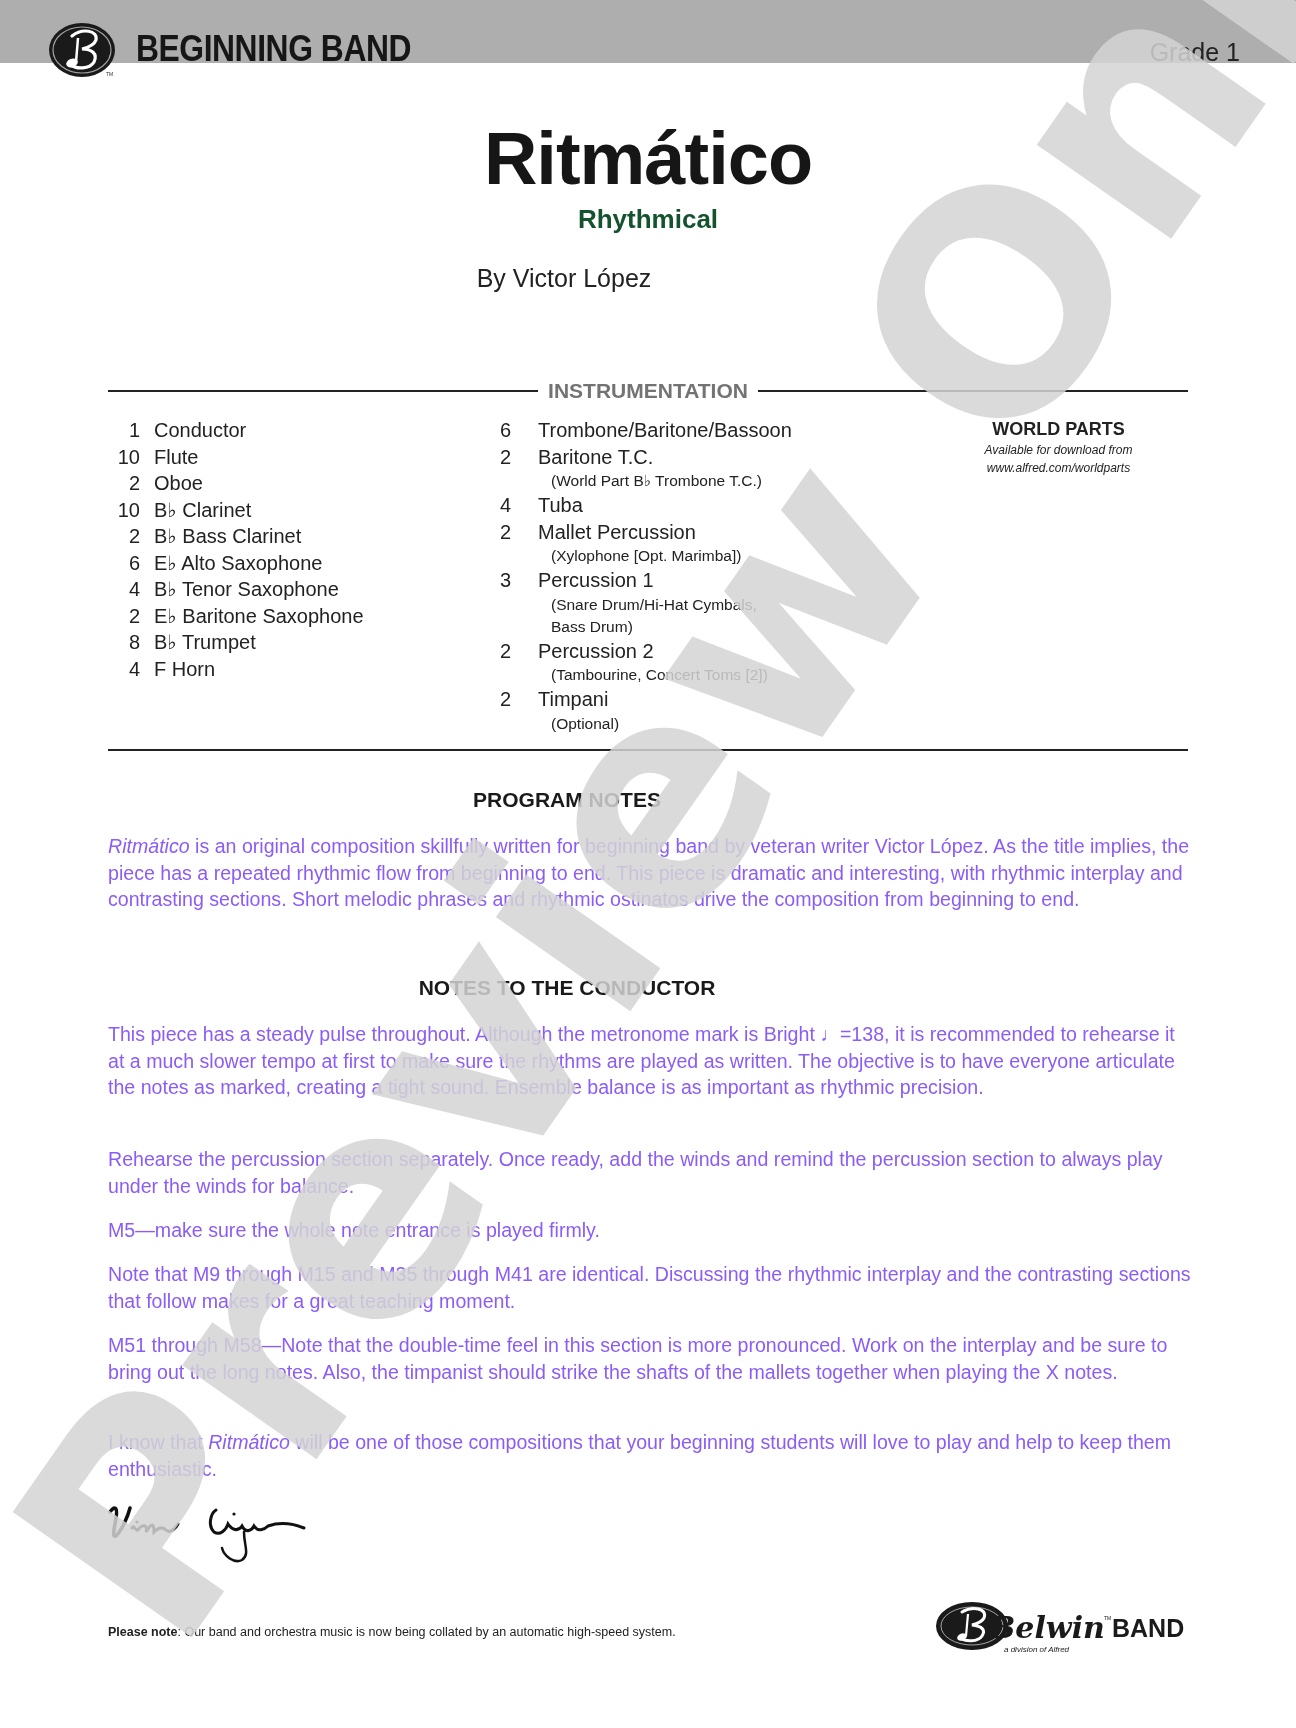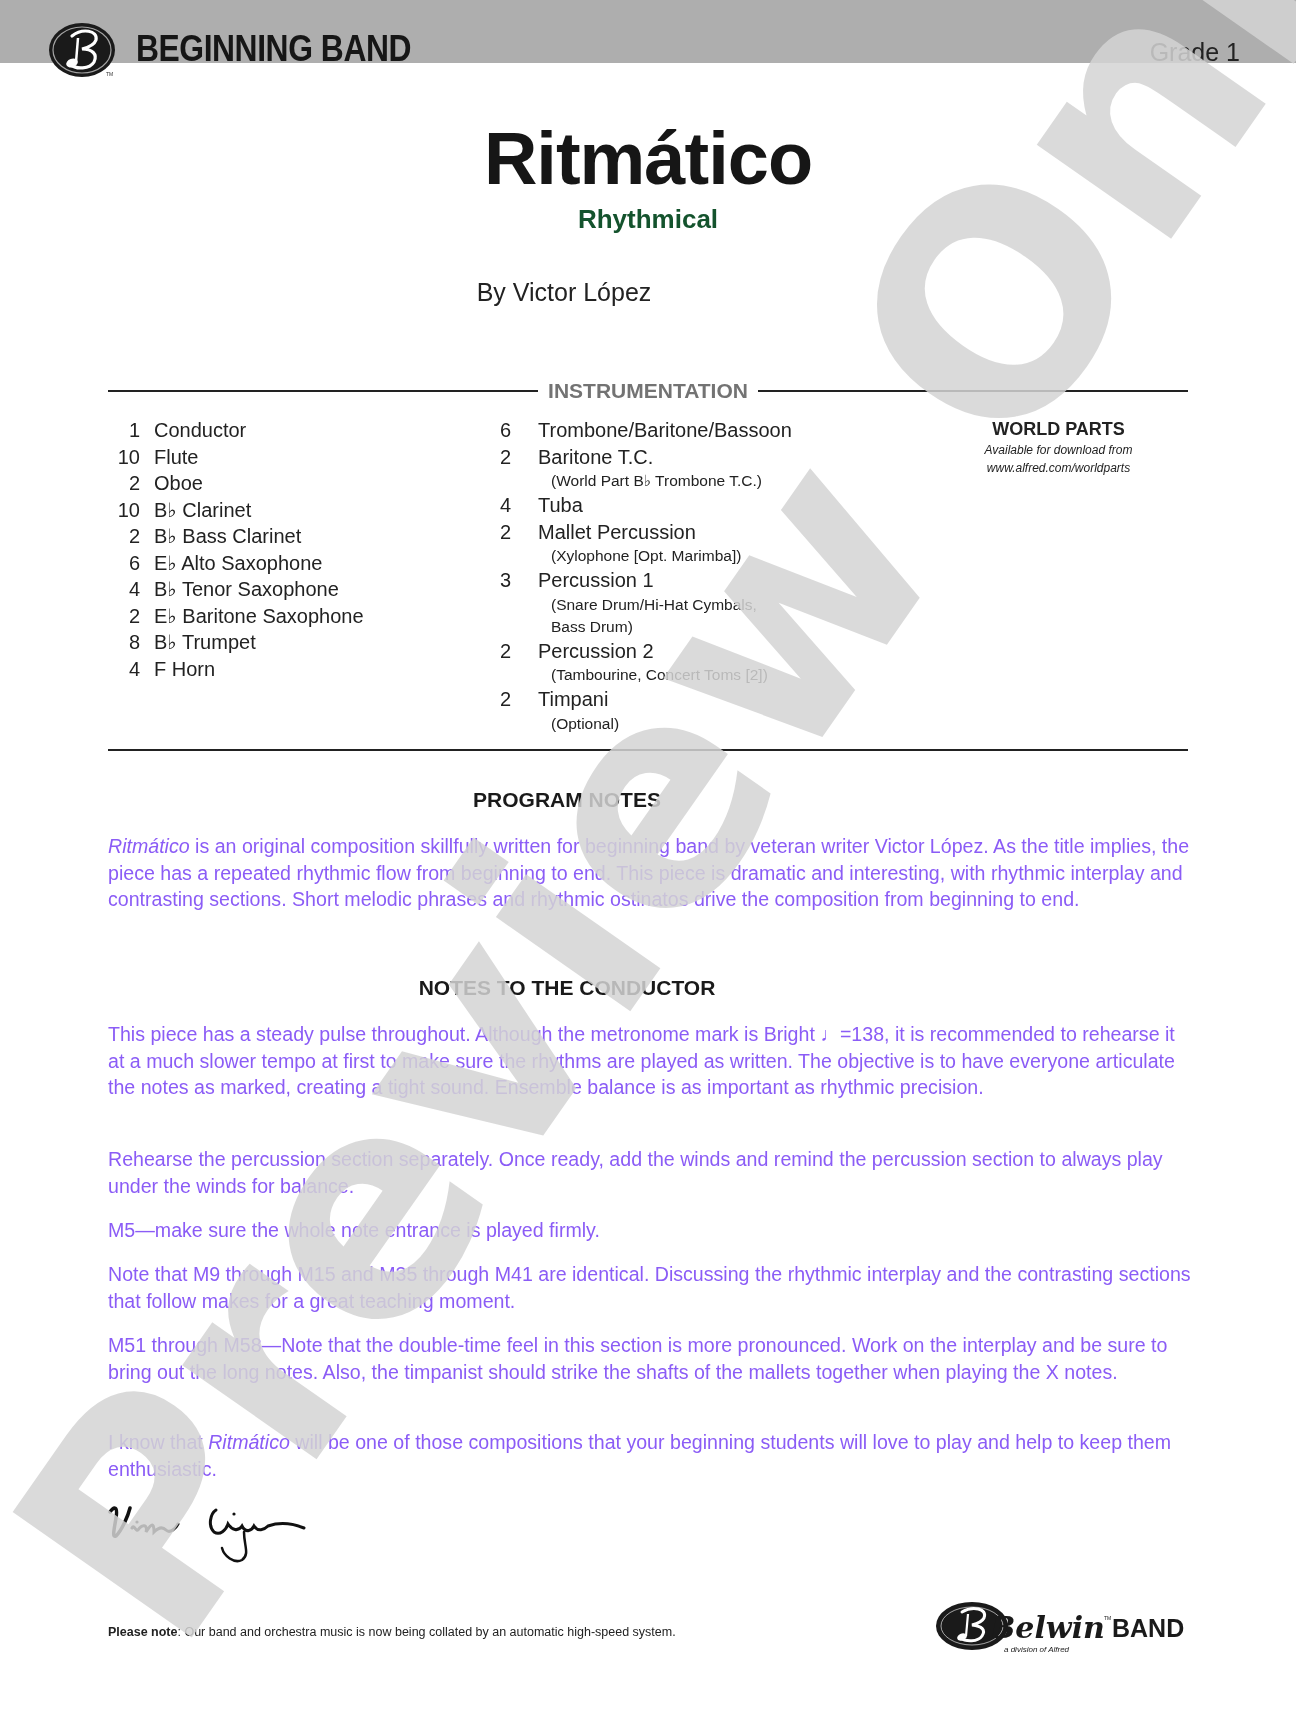--- a/index.html
+++ b/index.html
@@ -8,21 +8,21 @@
 
   
   .header-band { position: absolute; left: 0; top: 0; width: 1296px; height: 63px; background: #aeaeae; }
   .series-logo { position: absolute; left: 48px; top: 22px; width: 68px; height: 56px; }
   .series-title { position: absolute; left: 136px; top: 28px; font-family: "Liberation Sans", sans-serif; font-weight: 700; font-size: 37px; letter-spacing: -0.5px; color: #161616; transform: scaleX(0.86); transform-origin: left top; }
   .grade { position: absolute; right: 56px; top: 38px; font-size: 25px; color: #222; font-family: "Liberation Sans", sans-serif; }
 
   
   .title { position: absolute; left: 0; width: 1296px; top: 116px; text-align: center; font-family: "Liberation Sans", sans-serif; font-weight: 700; font-size: 74px; letter-spacing: -1px; color: #161616; }
   .subtitle { position: absolute; left: 0; width: 1296px; top: 204px; text-align: center; font-family: "Liberation Sans", sans-serif; font-weight: 700; font-size: 26px; color: #14532d; }
-  .byline { position: absolute; left: 0; width: 1128px; top: 264px; text-align: center; font-family: "Liberation Sans", sans-serif; font-size: 25px; color: #222; margin-top: 14px; }
+  .byline { position: absolute; left: 0; width: 1128px; top: 264px; text-align: center; font-family: "Liberation Sans", sans-serif; font-size: 25px; color: #222; }
 
   
   .rule-heading { position: absolute; left: 108px; width: 1080px; top: 376px; height: 30px; display: flex; align-items: center; }
   .rule-heading .line { flex: 1; height: 2px; background: #222; }
   .rule-heading .label { padding: 0 10px; font-family: "Liberation Sans", sans-serif; font-weight: 700; font-size: 21px; color: #737373; text-align: right; }
   .rule-bottom { position: absolute; left: 108px; width: 1080px; top: 749px; height: 2px; background: #222; }
 
   
   .inst-col { position: absolute; font-family: "Liberation Sans", sans-serif; font-size: 20px; color: #222; }
   .inst-col1 { left: 108px; top: 417px; }

